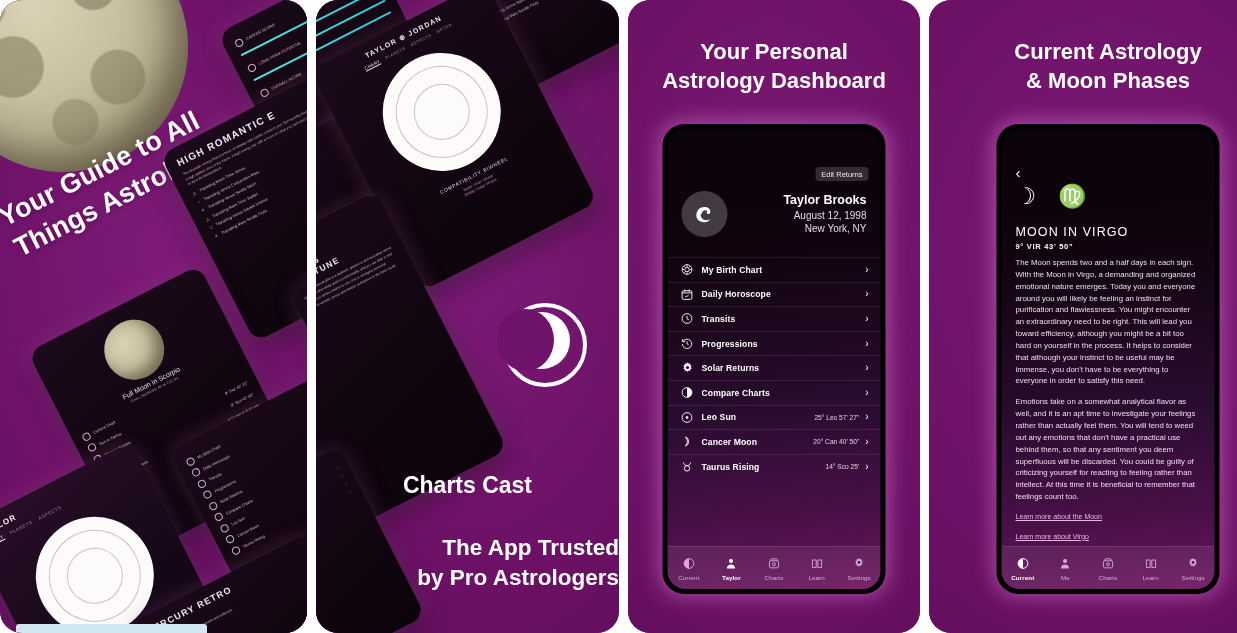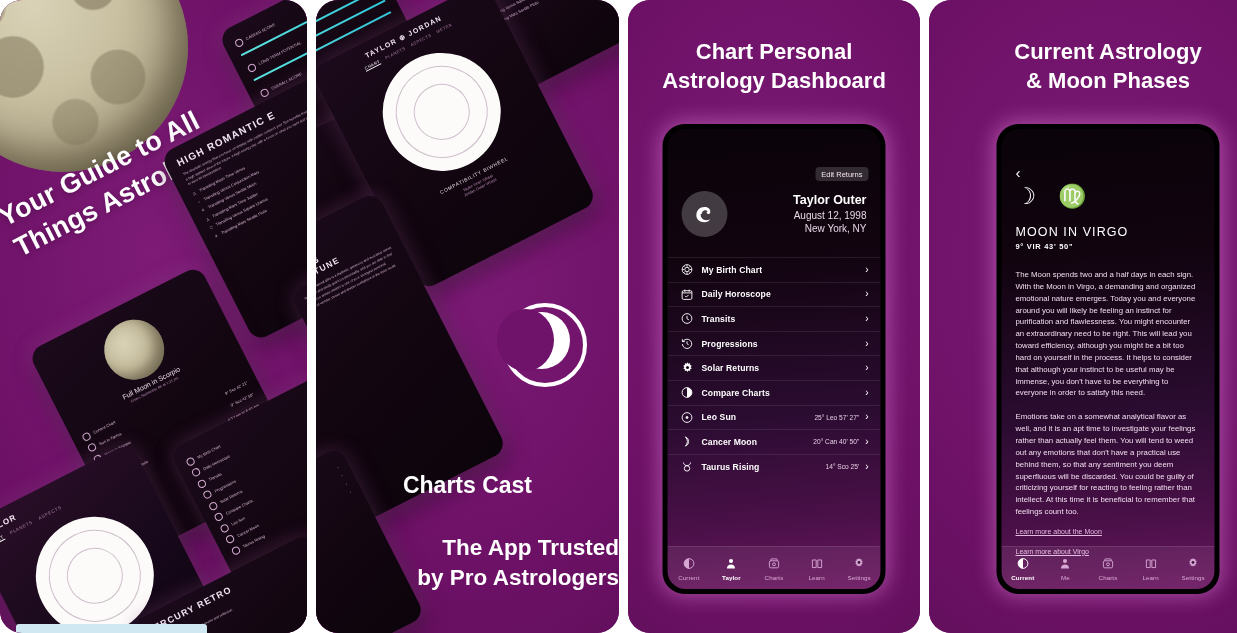--- a/index.html
+++ b/index.html
@@ -102,21 +102,21 @@
   .tab .tl{font-size:6.2px;letter-spacing:.1px;}
   .tab.on{color:#fff;}
   .tab.on .tl{font-weight:700;}
 
   
   .back{position:absolute;left:14px;top:36px;color:#fff;font-size:15px;line-height:1;}
   .glyphs{position:absolute;left:14px;top:56px;color:#fff;font-size:23px;letter-spacing:8px;line-height:1;}
   .m-title{position:absolute;left:14px;top:96px;color:#fff;font-size:12.5px;font-weight:500;letter-spacing:1.1px;}
   .m-deg{position:absolute;left:14px;top:113px;color:#fff;font-size:7.5px;font-weight:700;letter-spacing:.7px;}
   .m-body{position:absolute;left:14px;right:14px;top:128px;color:#f0dcee;font-size:7.8px;line-height:1.52;}
-  .m-body p{margin:12px 0 9px 0;}
+  .m-body p{margin:0 0 9px 0;}
   .lm{display:block;color:#e3b9e0;font-size:7px;text-decoration:underline;margin-bottom:9px;}
 
   .bluestrip{position:absolute;left:16px;bottom:0;width:191px;height:9px;background:#cfe8f2;border-radius:3px 3px 0 0;}
   .tinyrow{display:flex;align-items:center;gap:4px;margin-top:4.5px;color:#d7b6d4;font-size:4px;}
   .dot{width:6px;height:6px;border-radius:50%;border:1px solid #cfa9cc;flex:0 0 auto;}
 </style>
 </head>
 <body>
 
 <div class="gallery">
@@ -328,37 +328,37 @@
     <div class="logo-moon">
         <i></i>
       </div>
     <div class="sub-num">Charts Cast</div>
     <div class="trust" style="white-space:pre-line">The App Trusted
 by Pro Astrologers</div>
   </div>
 
   <div class="panel p3">
     <div class="bg"></div>
-    <div class="headline" style="white-space:pre-line">Chart Personal
+    <div class="headline" style="white-space:pre-line">Your Personal
 Astrology Dashboard</div>
 
     <div class="phone">
       <div class="screen">
 
         <div class="editprofile">Edit Returns</div>
 
         <div class="prof">
           <div class="avatar">
             <svg width="28" height="28" viewBox="0 0 24 24">
               <path d="M5 13c0-4 3-7 7-7 3 0 5 1.6 5 4 0 1.2-.8 2-1.8 2-.8 0-1.4-.5-1.4-1.2 0-.6.4-1 .9-1-.4-.6-1.2-1-2.2-1-2.1 0-3.8 1.6-3.8 3.9 0 2.6 2 4.6 4.8 4.6 1.3 0 2.4-.3 3.3-.9-.7 1.6-2.6 2.6-4.9 2.6C7.7 19 5 16.5 5 13z" fill="#fff"></path>
               <path d="M9 8.5c1.6-1.2 3.6-1.4 5.2-.6-1.4.1-2.6.7-3.5 1.7-.6.7-.9 1.5-.9 2.4H9c-.6 0-1-.4-1-1 0-1 .4-1.9 1-2.5z" fill="#fff" opacity=".8"></path>
             </svg>
           </div>
           <div class="prof-txt">
-            <div class="prof-name">Taylor Outer</div>
+            <div class="prof-name">Taylor Brooks</div>
             <div class="prof-sub">August 12, 1998</div>
             <div class="prof-sub">New York, NY</div>
           </div>
         </div>
 
         <div class="list">
 
           <div class="li">
             <span class="ico">
               <svg width="13" height="13" viewBox="0 0 24 24" fill="none" stroke="#fff" stroke-width="1.6">

